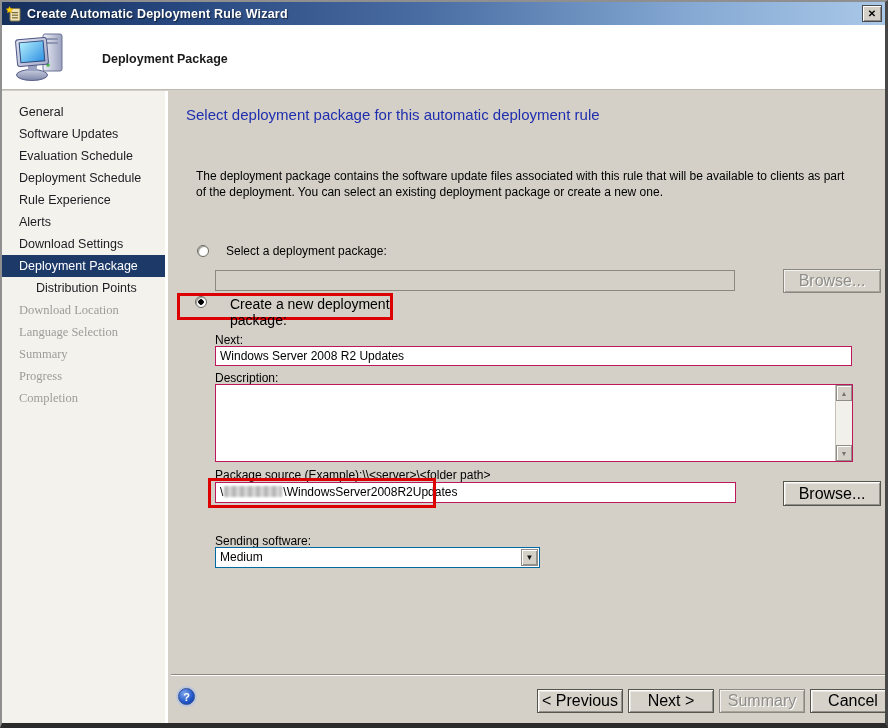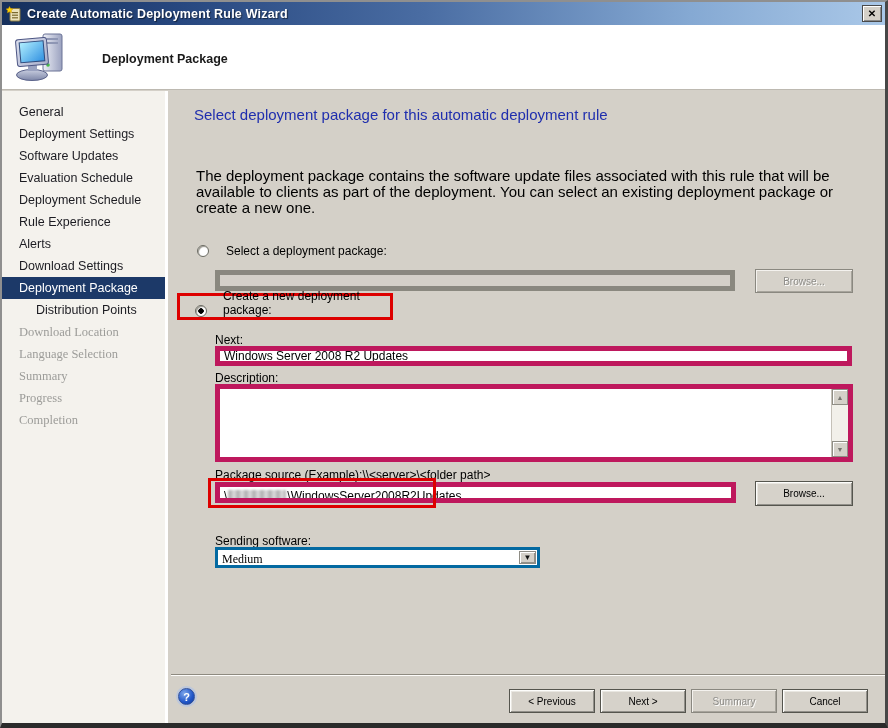--- a/index.html
+++ b/index.html
@@ -46,53 +46,53 @@
   .nav-item {
     height:22px; line-height:22px; padding-left:17px;
     font-size:12.5px; color:#1c1c22; white-space:nowrap; cursor:default;
   }
   .nav-item.indent { padding-left:34px; }
   .nav-item.selected { background:#1c3968; color:#ffffff; }
   .nav-item.disabled { color:#9c9c99;font-family:Liberation Serif, serif; }
 
   
   .main { position:absolute; left:169px; top:0; right:0; bottom:0; background:#d4d0c8; }
-  .page-title { position:absolute; left:23px; top:15px; font-size:15px; color:#1f2eae; }
-  .intro { position:absolute; left:25px; top:77px; width:650px; font-size:15px; line-height:16px; color:#000; }
+  .page-title { position:absolute; left:15px; top:15px; font-size:15px; color:#1f2eae; }
+  .intro { position:absolute; left:25px; top:77px; width:650px; font-size:12px; line-height:16px; color:#000; }
 
   .field-label { position:absolute; font-size:12px; color:#000; white-space:nowrap; }
 
   .radio-row { position:absolute; display:flex; align-items:center; gap:8px; font-size:12px; }
   .radio {
     width:12px; height:12px; border-radius:50%; background:#fff;
     border:1px solid #6b6b63; box-shadow:inset 1px 1px 1px #9b988f; flex:0 0 auto;
   }
   .radio.checked { background:radial-gradient(circle at 50% 50%, #000 0 2.5px, #fff 3px); }
 
   .textbox {
-    position:absolute; background:#fff; border:5px solid #be185d;
+    position:absolute; background:#fff; border:1px solid #be185d;
     font-size:12px; color:#000; padding:2px 4px; overflow:hidden;
   }
   .textbox.disabled { background:#d4d0c8; border-color:#8a887f; }
   input.textbox { outline:none; }
 
   .btn {
     position:absolute; background:#d6d2ca; border:1px solid #55554e;
     box-shadow:inset 1px 1px 0 #fdfdfb, inset -1px -1px 0 #92908a, inset 2px 2px 0 #e9e7e1;
-    font-family:"Liberation Sans", sans-serif; font-size:10px; color:#000;
-    cursor:default;
+    font-family:"Liberation Sans", sans-serif; font-size:16px; color:#000;
+    cursor:default;margin-left:28px;
   }
   .btn.disabled {
     color:#8e8d89; text-shadow:1px 1px 0 #fff; border-color:#8a8880;
     box-shadow:inset 1px 1px 0 #f4f2ee, inset -1px -1px 0 #a7a49c;
   }
 
   .redbox { border:3px solid #dd0000; }
   .redbox1 { position:absolute; left:6px; top:202px; width:216px; height:27px;
-    display:flex; align-items:flex-end; gap:16px; padding-left:15px; font-size:12px; }
+    display:flex; align-items:flex-start; gap:23px; padding-left:15px; font-size:14px; }
   .redbox2 { position:absolute; left:37px; top:387px; width:228px; height:30px;
     pointer-events:none; z-index:5; }
 
   .existing-input { left:44px; top:179px; width:520px; height:21px; }
   .browse1 { left:584px; top:178px; width:98px; height:24px; }
 
   .name-label { left:44px; top:242px; }
   .name-input { left:44px; top:255px; width:637px; height:20px; }
 
   .desc-label { left:44px; top:280px; }
@@ -107,21 +107,21 @@
 
   .pkg-label { left:44px; top:377px; }
   .pkg-input { left:44px; top:391px; width:521px; height:21px; white-space:nowrap; }
   .redacted { display:inline-block; width:58px; height:11px; margin:0 1px; vertical-align:-1px;
     background:repeating-linear-gradient(90deg,#b6b6b6 0 4px,#d6d6d6 4px 8px);
     filter:blur(1.1px); border-radius:1px; }
   .browse2 { left:584px; top:390px; width:98px; height:25px; }
 
   .priority-label { left:44px; top:443px; }
   .combo { position:absolute; left:44px; top:456px; width:325px; height:21px;
-    background:#fff; border:3px solid #0369a1; font-size:12px;font-family:Liberation Serif, serif; }
+    background:#fff; border:1px solid #0369a1; font-size:12px; }
   .combo-value { position:absolute; left:4px; top:2px; }
   .combo-btn { position:absolute; right:1px; top:1px; bottom:1px; width:17px;
     background:#d4d0c8; border:1px solid #8f8d85;
     box-shadow:inset 1px 1px 0 #fff, inset -1px -1px 0 #92908a;
     display:flex; align-items:center; justify-content:center; font-size:8px; color:#111; }
 
   .footer-divider { position:absolute; left:0; right:0; top:583px; height:2px;
     border-top:1px solid #8e8a80; border-bottom:1px solid #fdfcfa; }
   .help-icon { position:absolute; left:7px; top:597px; width:17px; height:17px; border-radius:50%;
     background:radial-gradient(circle at 35% 30%, #7da6ea, #2156c8 60%, #16398f);
@@ -185,21 +185,20 @@
         </g>
       </svg>
     </span>
     <span class="header-title">Deployment Package</span>
   </div>
 
   <div class="body">
 
     <div class="sidebar">
       <div class="nav-item">General</div>
-      <div class="nav-item">Deployment Settings</div>
       <div class="nav-item">Software Updates</div>
       <div class="nav-item">Evaluation Schedule</div>
       <div class="nav-item">Deployment Schedule</div>
       <div class="nav-item">Rule Experience</div>
       <div class="nav-item">Alerts</div>
       <div class="nav-item">Download Settings</div>
       <div class="nav-item selected">Deployment Package</div>
       <div class="nav-item indent">Distribution Points</div>
       <div class="nav-item disabled">Download Location</div>
       <div class="nav-item disabled">Language Selection</div>

